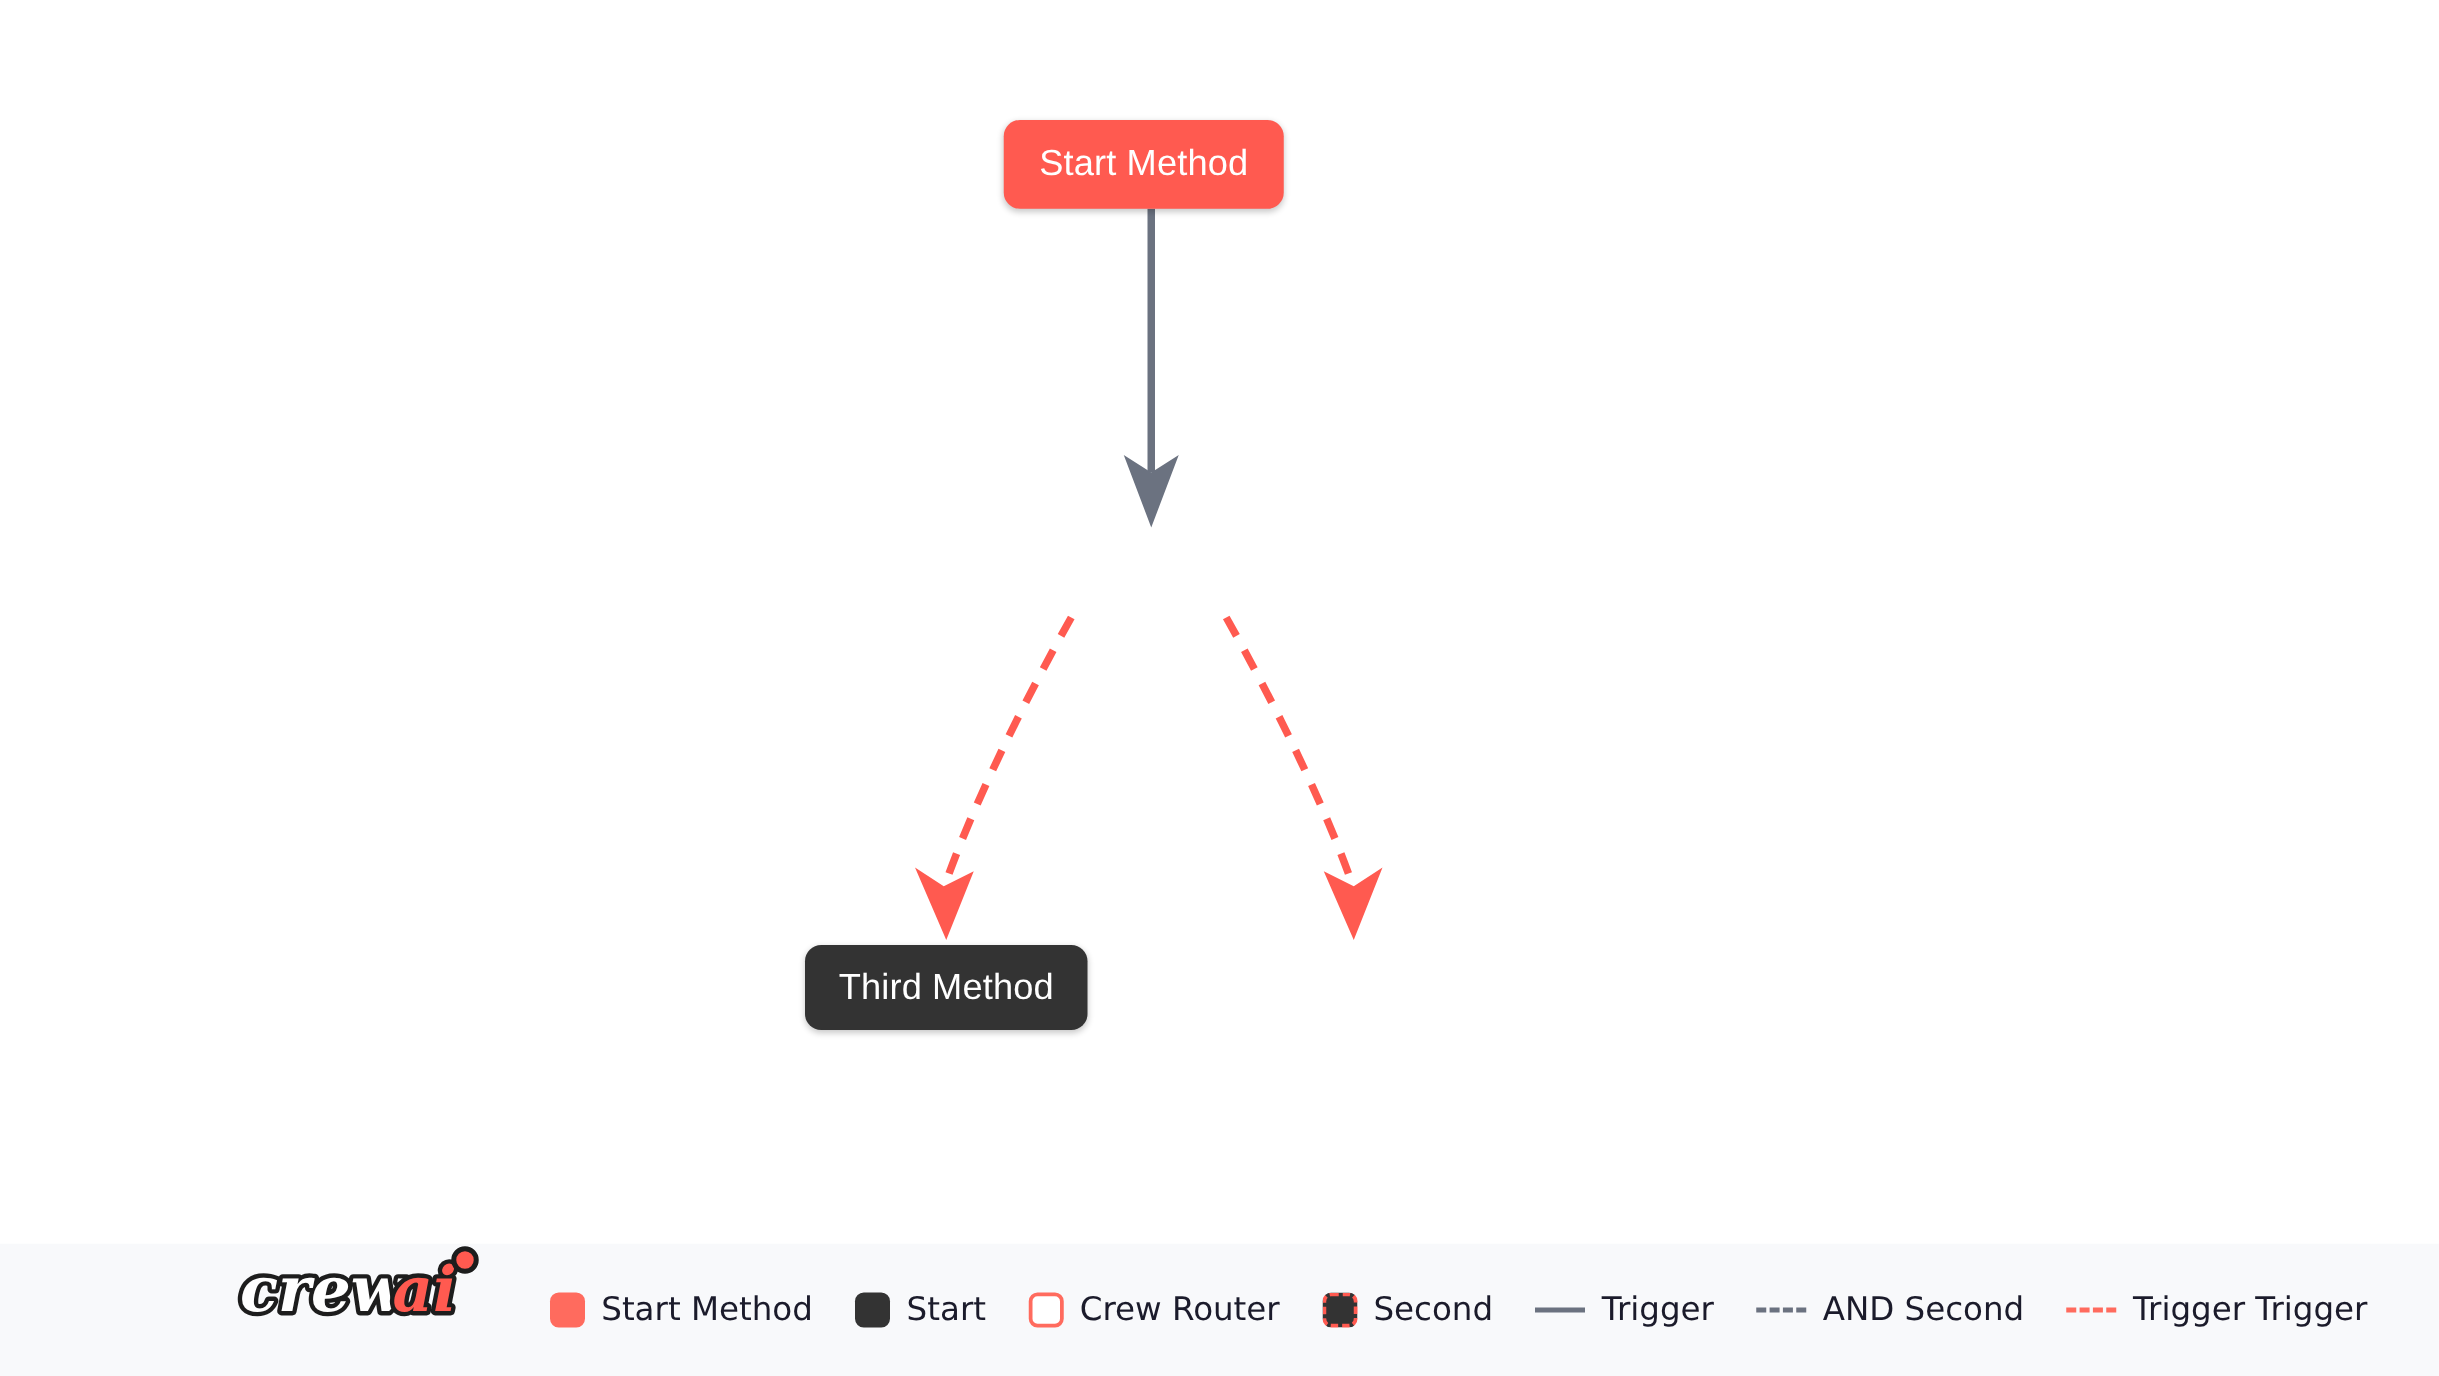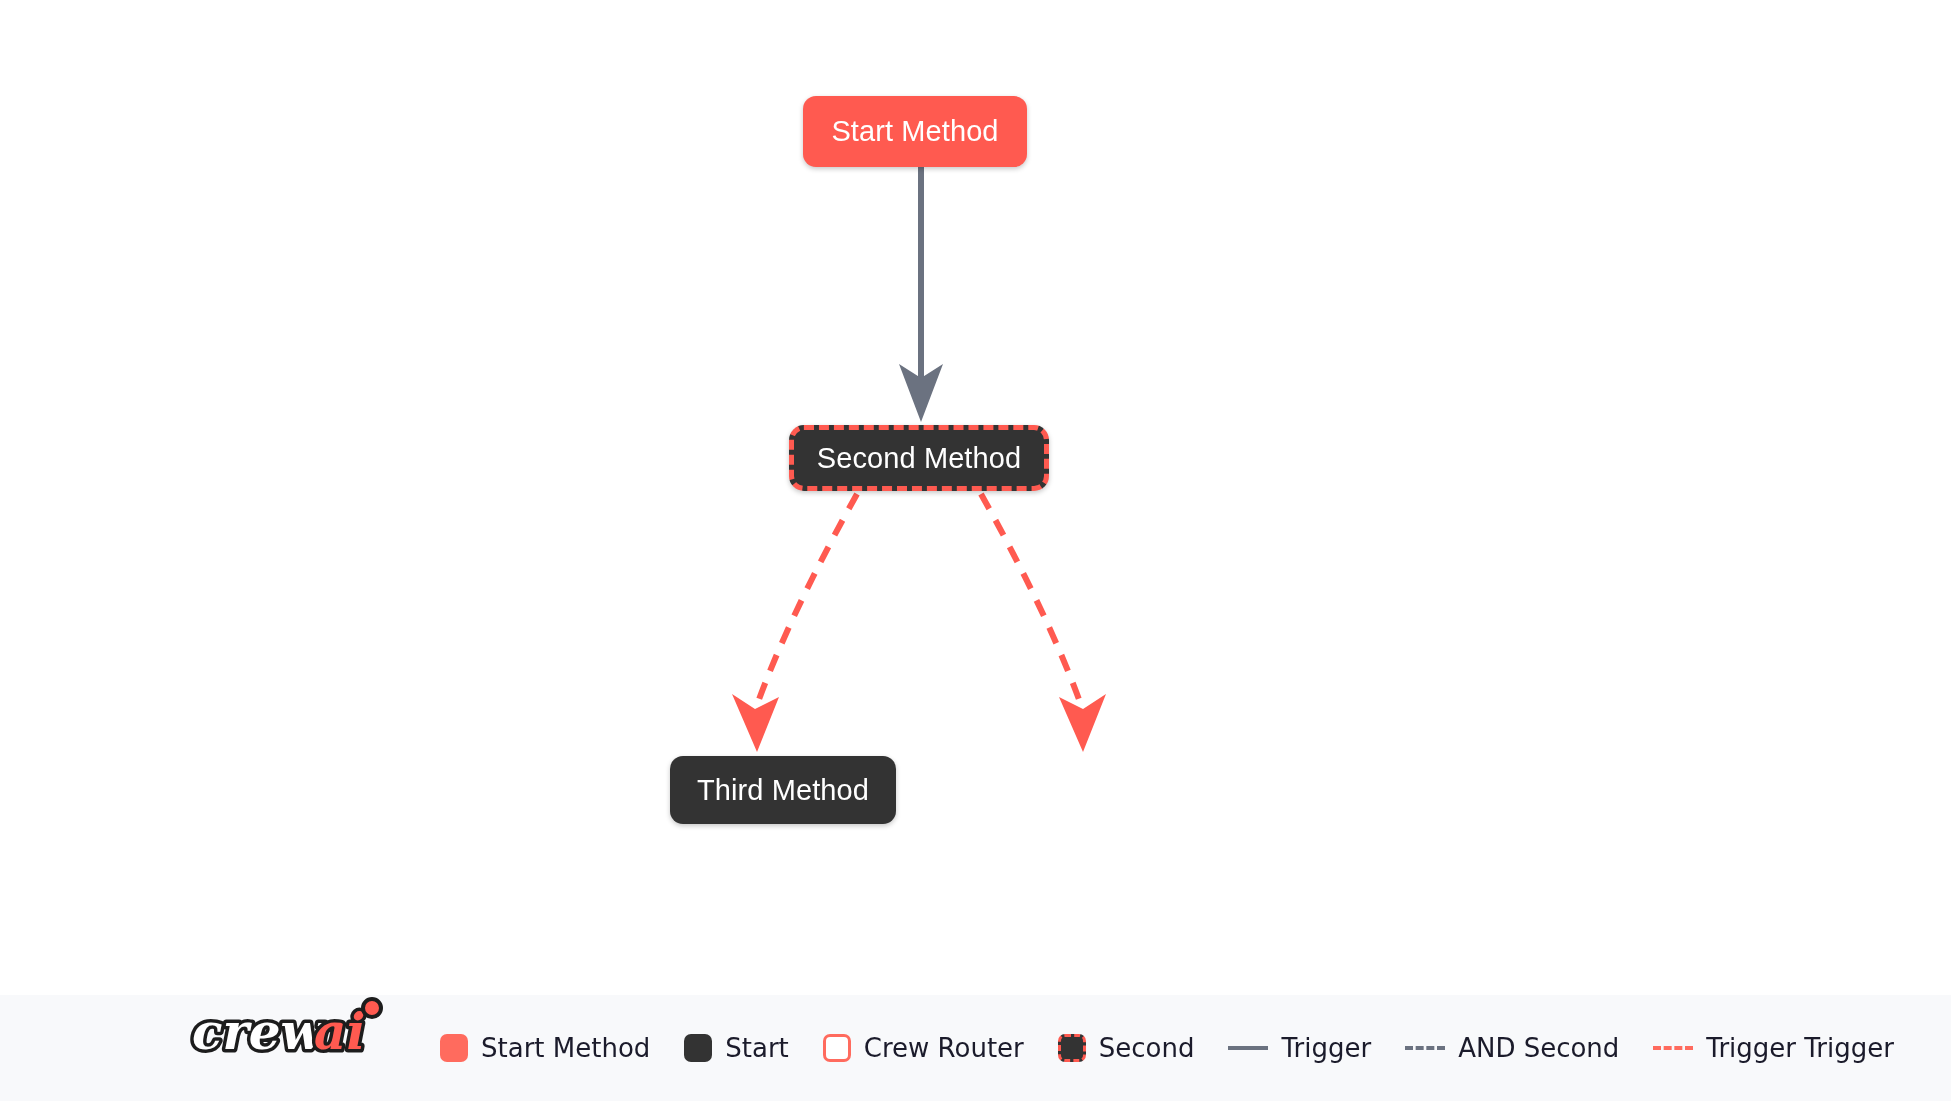--- a/index.html
+++ b/index.html
@@ -48,21 +48,20 @@
     cursor: pointer;
     user-select: none;
   }
   .node-start {
     background: #ff5a50;
     border: none;
   }
   .node-method {
     background: #333333;
     border: none;
-    margin-left: 26px;
   }
   .node-router {
     background: #333333;
     border: 5px dashed #ff5a50;
     border-radius: 15px;
   }
 
   
   #legend-bar {
     position: absolute;
@@ -140,21 +139,20 @@
     </g>
 
     <g>
       <path d="M 981 494 C 1018 560 1058 640 1081 705" fill="none" stroke="#ff5a50" stroke-width="6" stroke-dasharray="17 13"></path>
       <path d="M 1083 752 L 1059 697 L 1083 709 L 1106 694 Z" fill="#ff5a50"></path>
     </g>
   </svg>
 
   <div class="node node-start" style="left:803px; top:96px; width:224px; height:71px;">Start Method</div>
 
-  <div class="node node-router" style="left:789px; top:425px; width:260px; height:66px;">Second Method</div>
 
   <div class="node node-method" style="left:644px; top:756px; width:226px; height:68px;">Third Method</div>
 
 </div>
 
 <div id="legend-bar">
 
   <svg id="brand-logo" viewBox="0 0 218 72">
     <text x="6" y="54" font-family="DejaVu Serif, serif" font-size="50" font-style="italic" font-weight="bold" fill="#ffffff" stroke="#1d1d1d" stroke-width="7" paint-order="stroke fill" stroke-linejoin="round">crew</text>
     <text x="128" y="54" font-family="DejaVu Serif, serif" font-size="50" font-style="italic" font-weight="bold" fill="#ff5a50" stroke="#1d1d1d" stroke-width="7" paint-order="stroke fill" stroke-linejoin="round">ai</text>

